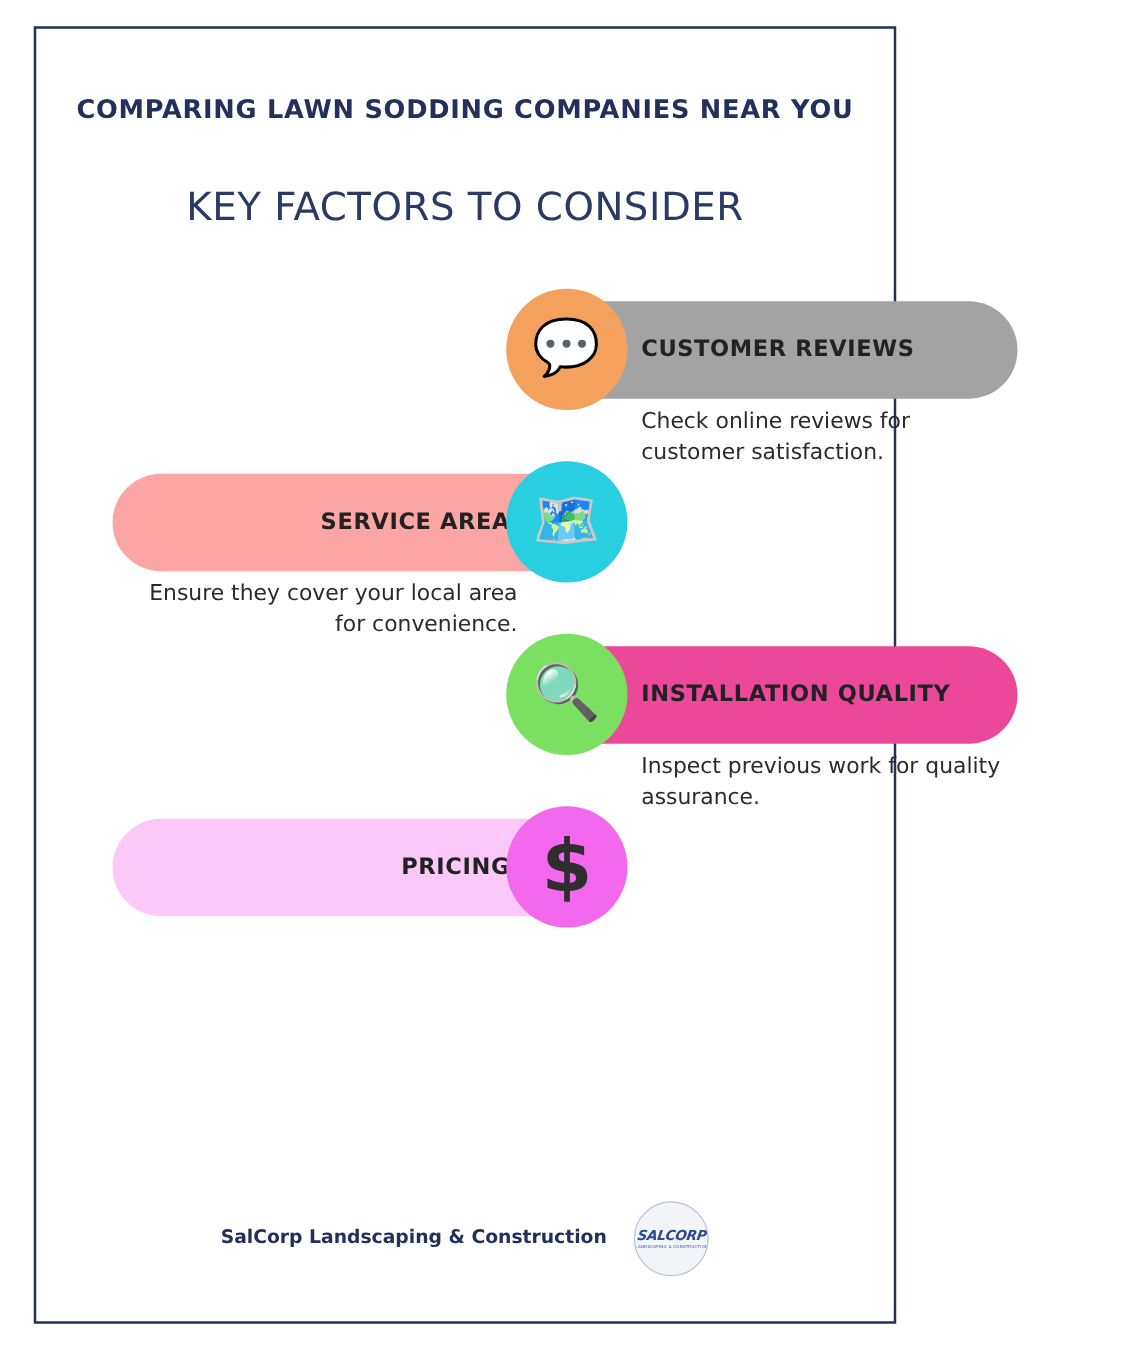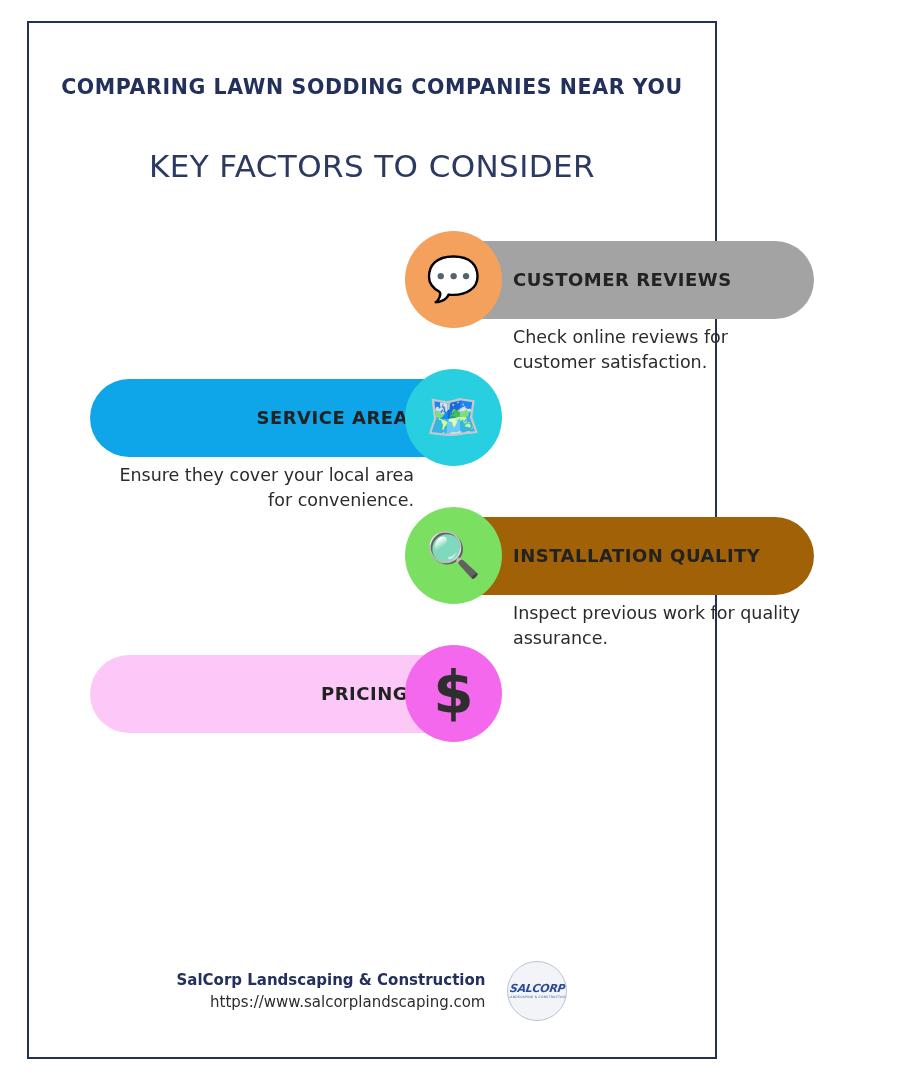--- a/index.html
+++ b/index.html
@@ -201,31 +201,31 @@
       <div class="pill" style="background: #a3a3a3;">
         <span class="pill-label">CUSTOMER REVIEWS</span>
       </div>
       <div class="circle" style="background: rgb(243, 161, 92);">
         <span class="circle-icon">💬</span>
       </div>
       <div class="desc">Check online reviews for customer satisfaction.</div>
     </div>
 
     <div class="row row-left">
-      <div class="pill" style="background: #0ea5e9;">
+      <div class="pill" style="background: #fca5a5;">
         <span class="pill-label">SERVICE AREA</span>
       </div>
       <div class="circle" style="background: rgb(40, 207, 224);">
         <span class="circle-icon">🗺️</span>
       </div>
       <div class="desc">Ensure they cover your local area for convenience.</div>
     </div>
 
     <div class="row row-right">
-      <div class="pill" style="background: #a16207;">
+      <div class="pill" style="background: #ec4899;">
         <span class="pill-label">INSTALLATION QUALITY</span>
       </div>
       <div class="circle" style="background: rgb(123, 224, 98);">
         <span class="circle-icon">🔍</span>
       </div>
       <div class="desc">Inspect previous work for quality assurance.</div>
     </div>
 
     <div class="row row-left">
       <div class="pill" style="background: rgb(252, 200, 248);">
@@ -234,21 +234,20 @@
       <div class="circle" style="background: rgb(243, 104, 236);">
         <span class="circle-icon glyph">$</span>
       </div>
     </div>
 
   </div>
 
   <div class="footer">
     <div class="footer-text">
       <div class="footer-company">SalCorp Landscaping &amp; Construction</div>
-      <div class="footer-url">https://www.salcorplandscaping.com</div>
     </div>
     <div class="footer-logo">
       <div class="logo-word">SALCORP</div>
       <div class="logo-tag">LANDSCAPING &amp; CONSTRUCTION</div>
     </div>
   </div>
 
 </div>
 
 </body></html>

